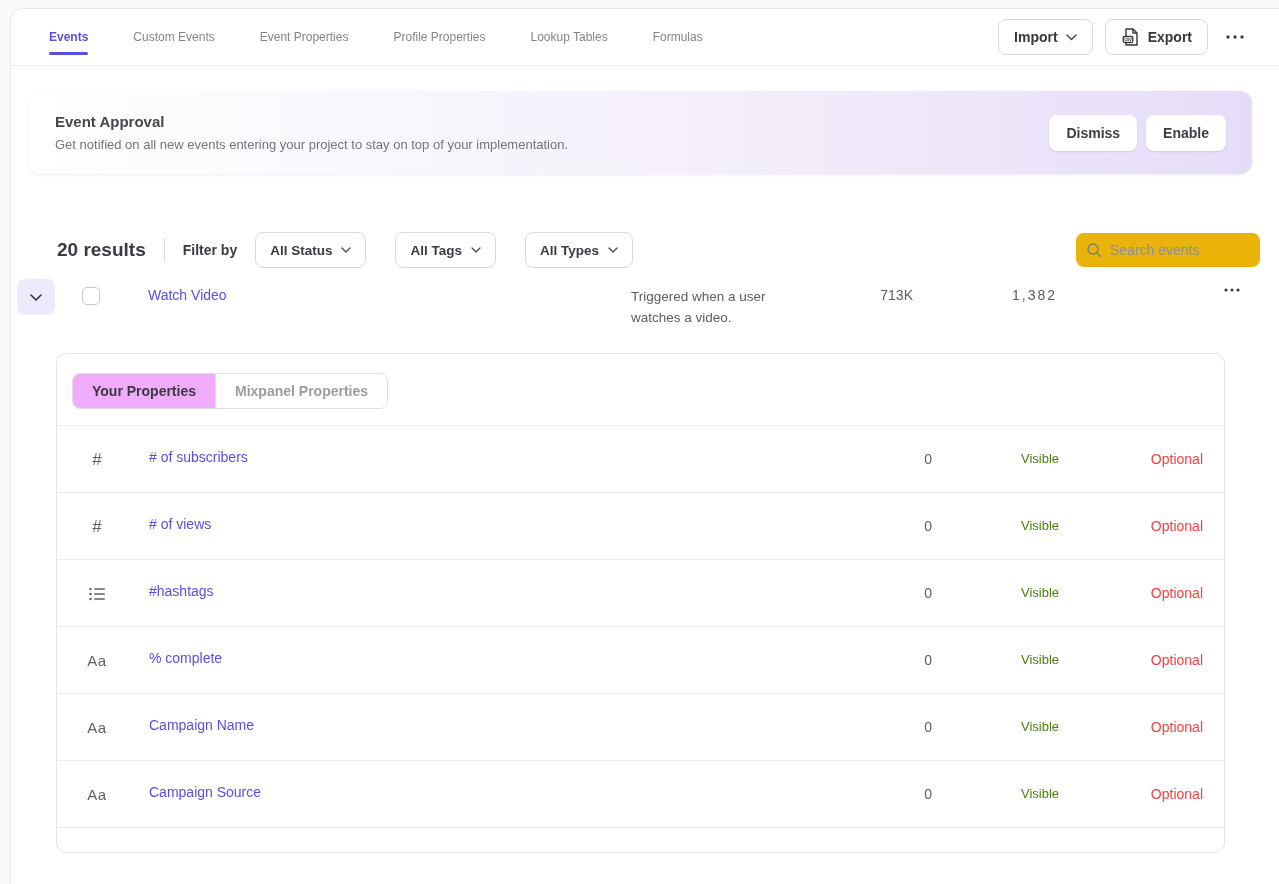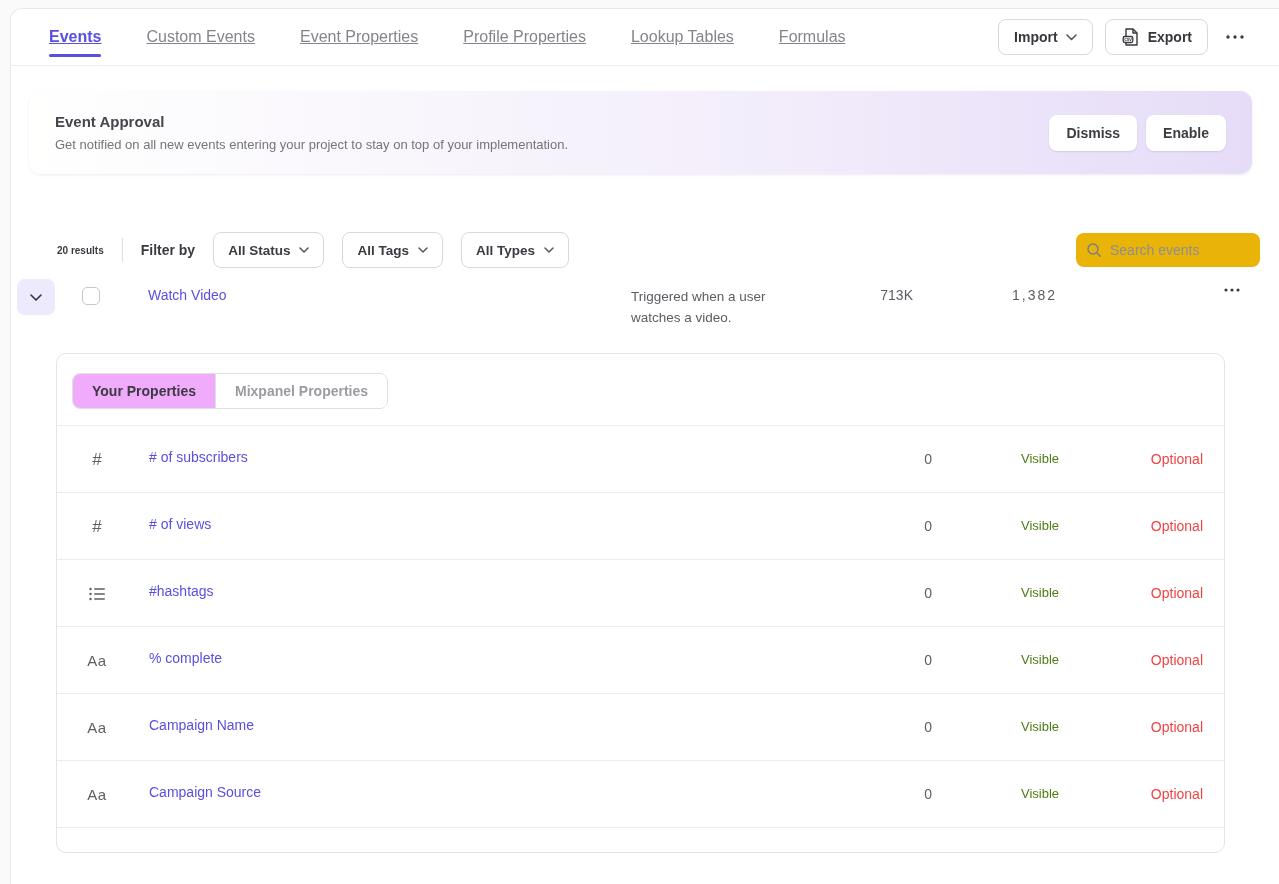--- a/index.html
+++ b/index.html
@@ -7,22 +7,22 @@
               font-family:"Liberation Sans", sans-serif; color:#3a3a41; }
 
   .page-card { position:absolute; left:10px; top:8px; right:0; bottom:0;
                background:#fff; border-left:1px solid #e8e8ea; border-top:1px solid #e8e8ea;
                border-top-left-radius:12px; overflow:hidden; }
 
   
   .topbar { height:57px; display:flex; align-items:center;
             padding:0 29px 0 38px; border-bottom:1px solid #ececee; }
   .tabs { display:flex; gap:45px; align-items:center; }
-  .tab { position:relative; font-size:16px; font-weight:500; color:#84848a;
-         cursor:pointer; padding:19px 0;text-decoration:underline; }
+  .tab { position:relative; font-size:12px; font-weight:500; color:#84848a;
+         cursor:pointer; padding:19px 0; }
   .tab.active { color:#5a4fdf; font-weight:700; }
   .tab.active .tab-underline { position:absolute; left:0; right:0; bottom:8px;
          height:3px; border-radius:2px; background:#5a4fdf; }
   .topbar-right { margin-left:auto; display:flex; align-items:center; gap:12px; }
   .btn { display:inline-flex; align-items:center; gap:8px; height:36px;
          padding:0 15px; background:#fff; border:1px solid #d8d8dd; border-radius:8px;
          font-size:14px; font-weight:700; color:#37373d; cursor:pointer;justify-content:space-between; }
   .icon-btn { border:none; background:none; padding:4px 6px; cursor:pointer; display:flex; }
 
   
@@ -33,26 +33,26 @@
   .banner-title { font-size:15px; font-weight:700; color:#46464c; margin-bottom:7px; }
   .banner-desc { font-size:13px; color:#74747b; }
   .banner-actions { margin-left:auto; display:flex; gap:9px; }
   .banner-btn { height:36px; padding:0 17px; border:none; border-radius:8px; background:#fff;
                 font-size:14px; font-weight:700; color:#3c3c42; cursor:pointer;
                 box-shadow:0 1px 2px rgba(40,30,90,0.12); font-family:inherit; }
 
   
   .filter-row { margin-top:58px; height:36px; display:flex; align-items:center;
                 padding:0 19px 0 46px; }
-  .results-count { font-size:10px; font-weight:700; color:#3a3a41; }
+  .results-count { font-size:19px; font-weight:700; color:#3a3a41; }
   .v-divider { width:1px; height:24px; background:#dcdce0; margin:0 18px; }
   .filter-by { font-size:14px; font-weight:700; color:#3a3a41; margin-right:18px; }
   .dd-btn { display:inline-flex; align-items:center; gap:9px; height:36px; padding:0 14px;
             background:#fff; border:1px solid #d8d8dd; border-radius:8px;
-            font-size:13.5px; font-weight:700; color:#3a3a41; cursor:pointer; margin-right:18px; }
+            font-size:13.5px; font-weight:700; color:#3a3a41; cursor:pointer; margin-right:29px; }
   .search-box { margin-left:auto; width:184px; height:34px; background:#eab308;
                 border-radius:8px; display:flex; align-items:center; padding:0 10px; gap:8px; }
   .search-box input { border:none; background:transparent; outline:none; width:100%;
                 font-size:14px; color:#3a3a41; font-family:inherit; }
   .search-box input::placeholder { color:#8e8e95; }
 
   
   .table-header { margin-top:18px; height:40px; background:#f3f3f5; position:relative; }
   .th { position:absolute; top:12px; font-size:13.5px; font-weight:500; color:#55555c; }
   .event-row { height:85px; position:relative; background:#fff; }

